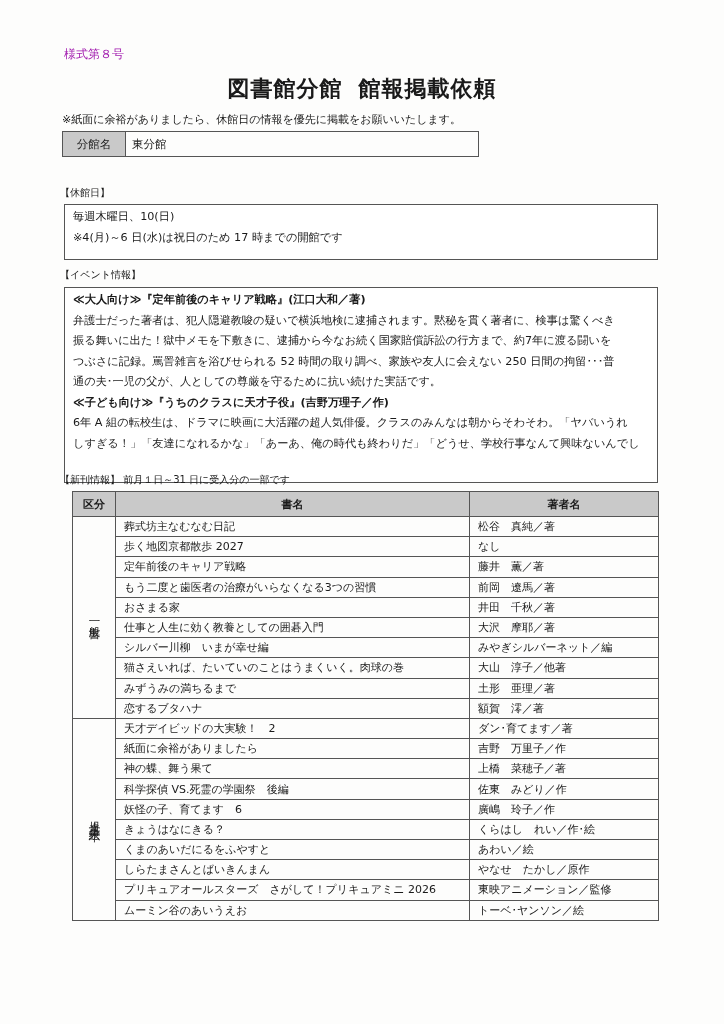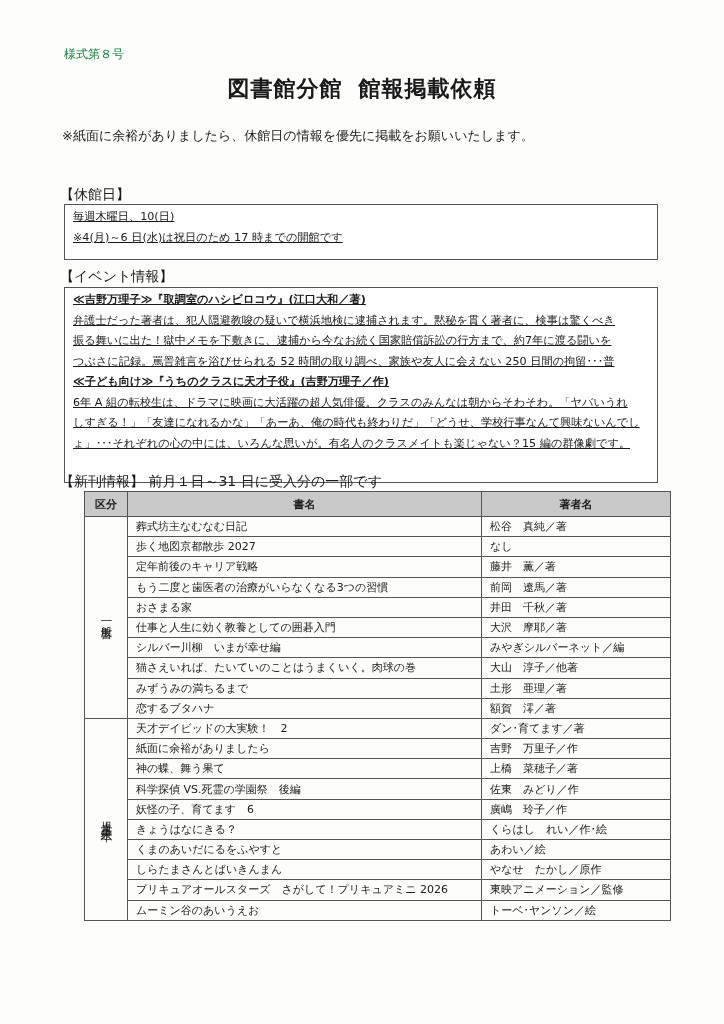--- a/index.html
+++ b/index.html
@@ -1,69 +1,73 @@
 <!DOCTYPE html>
 <html><head>
 <meta charset="utf-8">
 <style>
   html,body{margin:0;padding:0;}
   body{width:724px;height:1024px;background:#fdfdfc;position:relative;overflow:hidden;
        font-family:"DejaVu Sans",sans-serif;color:#1a1a1a;}
   .abs{position:absolute;}
-  .form-no{left:64px;top:46px;font-size:12px;font-family:"DejaVu Serif",serif;color:#15803d;}
+  .form-no{left:64px;top:46px;font-size:12px;font-family:"DejaVu Serif",serif;color:#a21caf;}
   .title{left:0;width:724px;top:74px;text-align:center;font-size:22px;font-weight:bold;letter-spacing:1px;}
   .title span{margin:0 8px;text-align:center;}
-  .notice{left:62px;top:127px;font-size:13px;text-align:right;}
+  .notice{left:62px;top:112px;font-size:11px;text-align:right;}
   table{border-collapse:collapse;}
   .info{left:62px;top:131px;width:417px;font-size:11.5px;}
   .info td{border:1px solid #555;height:24px;padding:0 6px;}
   .info td.lbl{background:#c9c9c9;text-align:center;width:50px;}
-  .sec-label{font-size:14px;}
+  .sec-label{font-size:10px;}
   .box{border:1px solid #555;background:#fff;font-size:11.2px;padding:2px 8px;box-sizing:border-box;}
-  .box div{line-height:20.5px;white-space:nowrap;text-decoration:underline;}
+  .box div{line-height:20.5px;white-space:nowrap;}
   .holiday{left:64px;top:204px;width:594px;height:56px;}
   .event{left:64px;top:287px;width:594px;height:196px;}
   .event .ttl{font-weight:bold;}
-  .books{left:84px;top:491px;width:587px;font-size:11px;}
+  .books{left:72px;top:491px;width:587px;font-size:11px;}
   .books th{background:#c9c9c9;border:1px solid #555;height:22px;font-weight:bold;}
   .books td{border:1px solid #555;height:19.2px;padding:0 8px;white-space:nowrap;}
   .books td.cat{width:40px;text-align:center;padding:0;vertical-align:middle;}
   .cat span{writing-mode:vertical-rl;text-orientation:upright;letter-spacing:2px;font-size:11.5px;}
   .books th.c1{width:40px;} .books th.c3{width:186px;}
 </style>
 </head>
 <body>
 
 <div class="abs form-no">様式第８号</div>
 <div class="abs title">
   <span>図書館分館</span><span>館報掲載依頼</span>
 </div>
 <div class="abs notice">※紙面に余裕がありましたら、休館日の情報を優先に掲載をお願いいたします。</div>
 
 <table class="abs info">
   <tbody>
+      <tr>
+    <td class="lbl">分館名</td>
+    <td colspan="5">東分館</td>
+  </tr>
 </tbody>
   </table>
 
 <div class="abs sec-label" style="left:60px;top:186px;">【休館日】</div>
 <div class="abs box holiday">
   <div>毎週木曜日、10(日)</div>
   <div>※4(月)～6 日(水)は祝日のため 17 時までの開館です</div>
 </div>
 
 <div class="abs sec-label" style="left:60px;top:268px;">【イベント情報】</div>
 <div class="abs box event">
-  <div class="ttl">≪吉野万理子≫『取調室のハシビロコウ』(江口大和／著)</div>
+  <div class="ttl">≪大人向け≫『定年前後のキャリア戦略』(江口大和／著)</div>
   <div>弁護士だった著者は、犯人隠避教唆の疑いで横浜地検に逮捕されます。黙秘を貫く著者に、検事は驚くべき</div>
   <div>振る舞いに出た！獄中メモを下敷きに、逮捕から今なお続く国家賠償訴訟の行方まで、約7年に渡る闘いを</div>
   <div>つぶさに記録。罵詈雑言を浴びせられる 52 時間の取り調べ、家族や友人に会えない 250 日間の拘留･･･普</div>
+  <div>通の夫･一児の父が、人としての尊厳を守るために抗い続けた実話です。</div>
   <div class="ttl">≪子ども向け≫『うちのクラスに天才子役』(吉野万理子／作)</div>
   <div>6年 A 組の転校生は、ドラマに映画に大活躍の超人気俳優。クラスのみんなは朝からそわそわ。「ヤバいうれ</div>
   <div>しすぎる！」「友達になれるかな」「あーあ、俺の時代も終わりだ」「どうせ、学校行事なんて興味ないんでし</div>
-  <div>ょ」･･･それぞれの心の中には、いろんな思いが。有名人のクラスメイトも楽じゃない？15 編の群像劇です。</div>
 </div>
 
 <div class="abs sec-label" style="left:60px;top:473px;">【新刊情報】 前月１日～31 日に受入分の一部です</div>
 <table class="abs books">
   <thead>
     <tr>
       <th class="c1">区分</th>
       <th class="c2">書名</th>
       <th class="c3">著者名</th>
     </tr>

